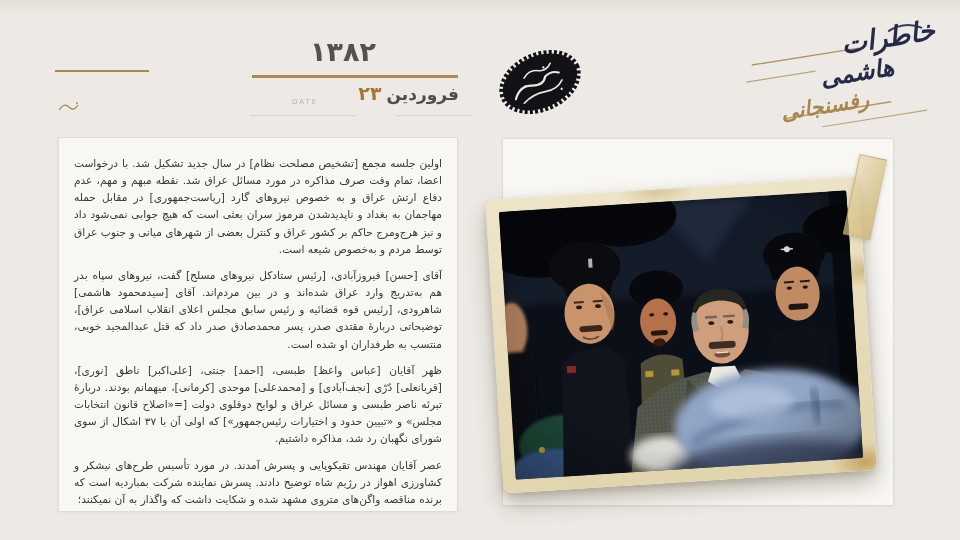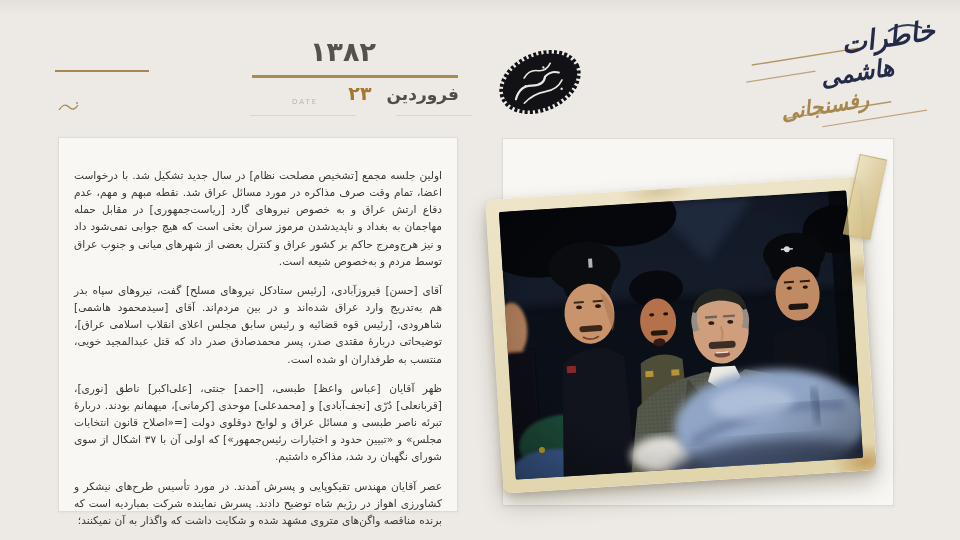--- a/index.html
+++ b/index.html
@@ -32,21 +32,21 @@
   .dateblock{left:250px;top:36px;width:225px;height:86px}
   .dateblock .year{
     position:absolute;left:60px;top:0;width:165px;text-align:left;
     font-size:27px;font-weight:bold;letter-spacing:4px;color:#55514d;direction:ltr;
   }
   .dateblock .goldrule{position:absolute;left:2px;top:39px;width:206px;height:2.5px;background:#a98a50}
   .dateblock .datelabel{
     position:absolute;left:42px;top:62px;font-size:7px;letter-spacing:2px;color:#b8b4ad;text-align:right;
   }
   .dateblock .daymonth{
-    position:absolute;right:16px;top:46px;display:flex;direction:ltr;align-items:baseline;gap:15px;
+    position:absolute;right:16px;top:46px;display:flex;direction:ltr;align-items:baseline;gap:5px;
   }
   .dateblock .day{font-size:19px;font-weight:bold;color:var(--day-gold)}
   .dateblock .month{font-size:17px;font-weight:bold;color:#514d49}
   .faintrule{position:absolute;height:1px;background:#d9d6d0}
   .fr-left{left:0;top:79px;width:106px}
   .fr-right{left:146px;top:79px;width:76px}
 
   
   .seal{left:497px;top:50px;width:86px;height:64px;transform:rotate(-24deg)}
 
@@ -59,21 +59,21 @@
   .callig .w3{right:88px;top:64px;font-size:21px;color:var(--accent-gold)}
 
   
   .card{
     background:#f8f7f4;border:1px solid #dfdcd6;
     box-shadow:0 1px 2px rgba(120,110,90,.08);
   }
   .textcard{left:58px;top:137px;width:400px;height:375px;padding:17px 15px 0}
   .textcard p{
     direction:rtl;text-align:justify;text-align-last:right;
-    font-size:10.6px;line-height:1.62;color:var(--ink);margin:12px 0 9px;
+    font-size:10.6px;line-height:1.62;color:var(--ink);margin:0 0 9px;
   }
   .photocard{left:502px;top:138px;width:392px;height:368px}
 
   
   .photo{
     left:494px;top:188px;width:374px;height:294px;padding:13px;
     transform:rotate(-3.6deg);border-radius:9px;
     background:
       radial-gradient(46px 26px at 97% 97%, rgba(180,128,48,.6), transparent 72%),
       radial-gradient(60px 24px at 100% 32%, rgba(188,158,88,.55), transparent 72%),

